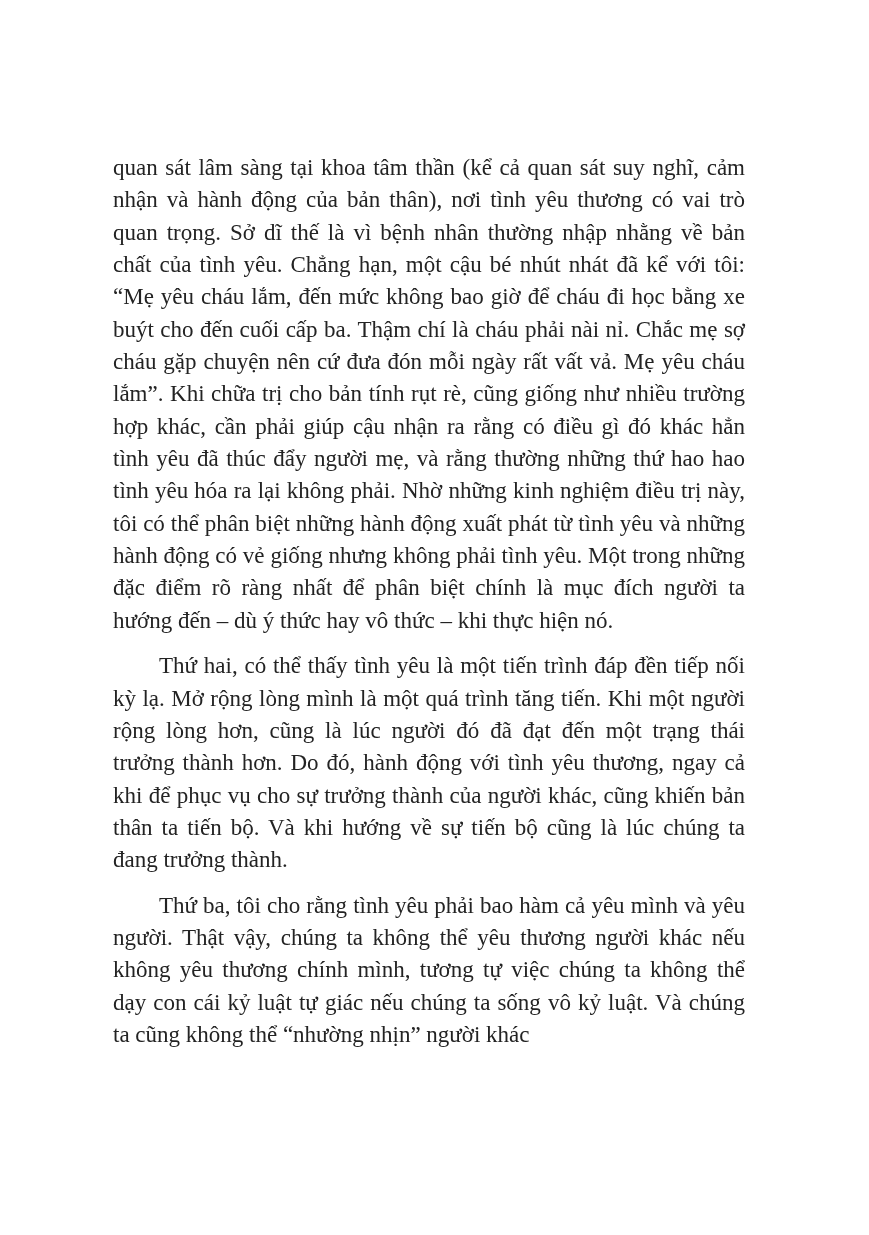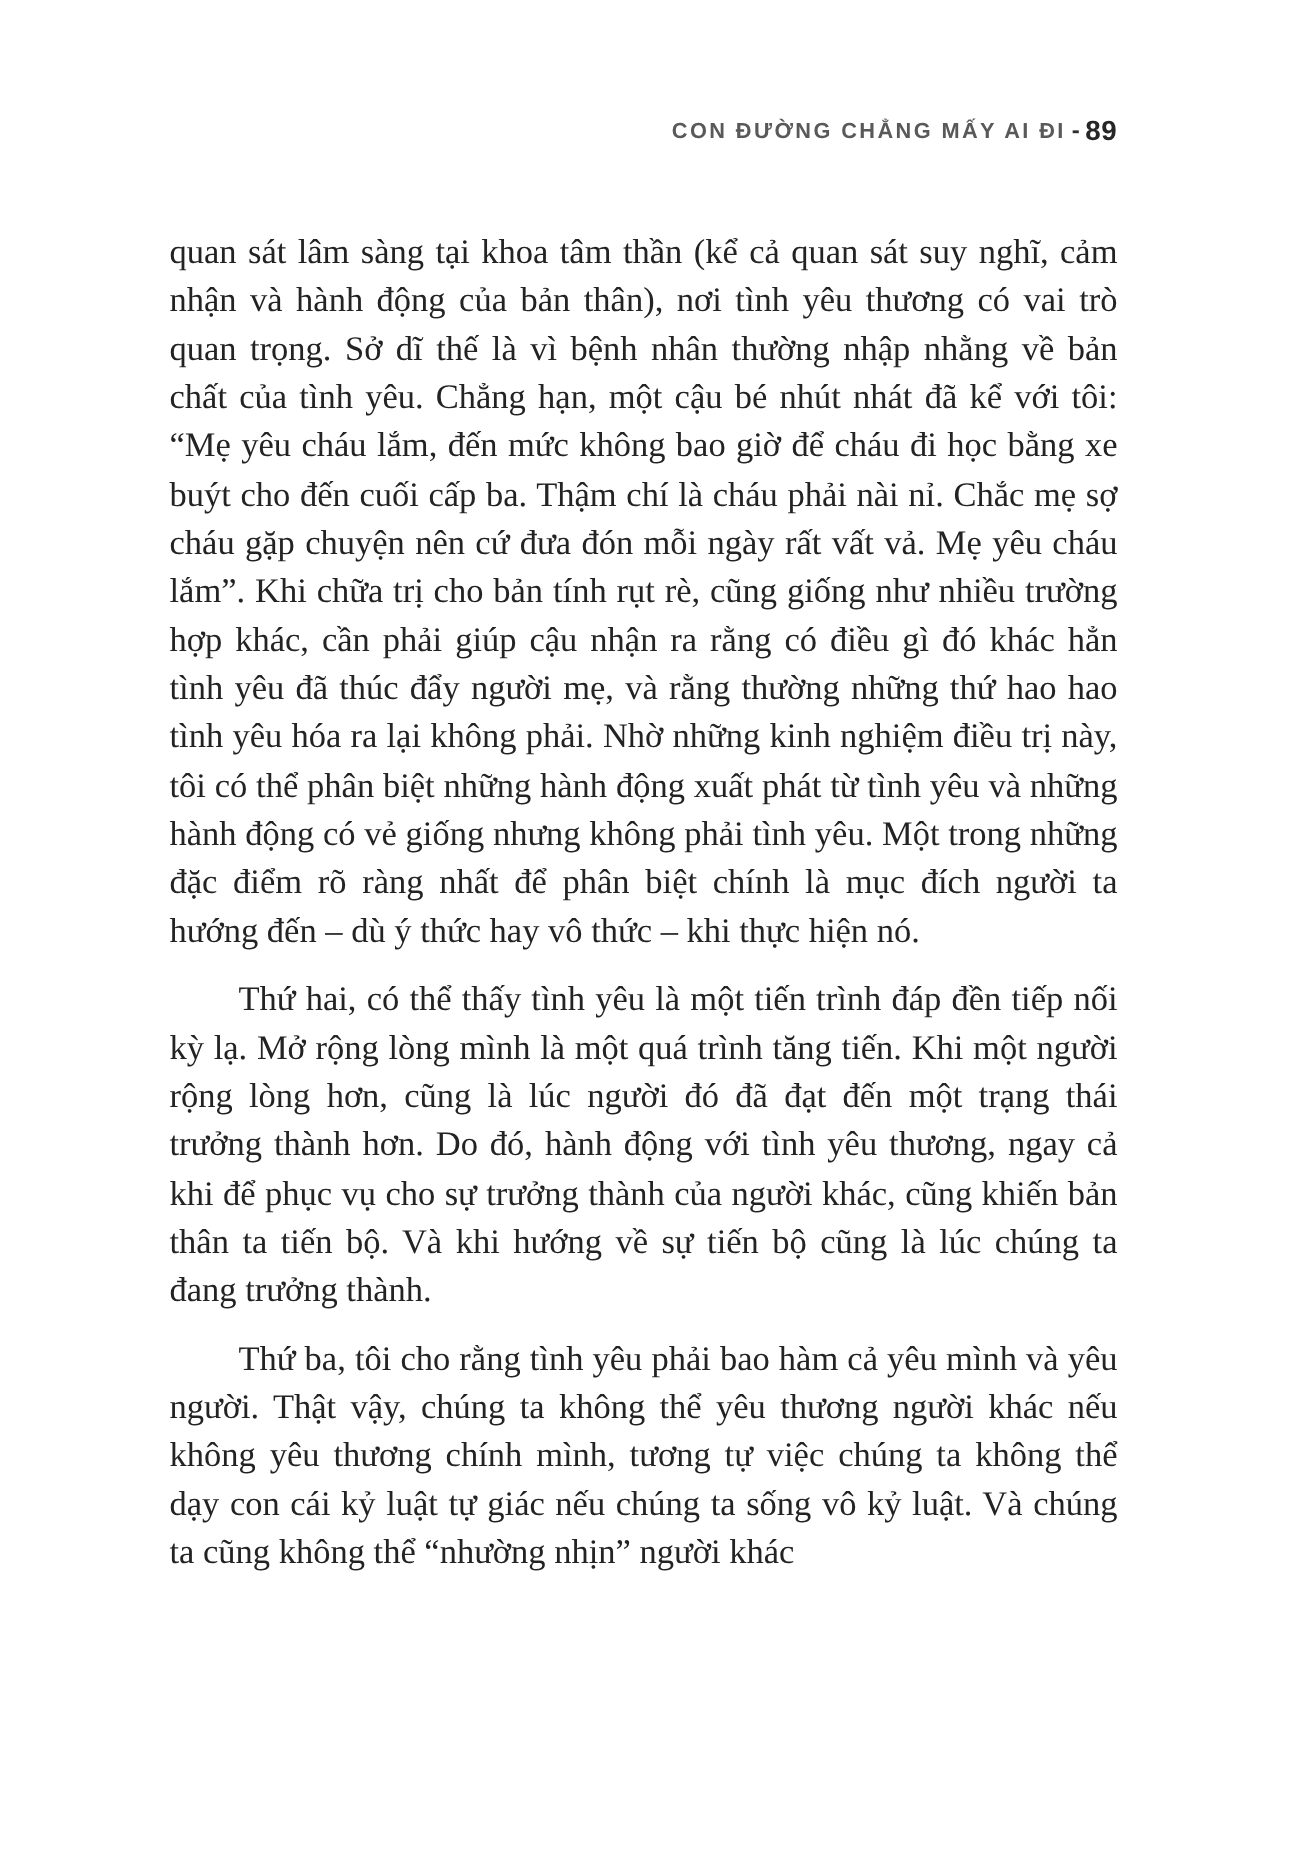--- a/index.html
+++ b/index.html
@@ -59,23 +59,20 @@
   }
   .body-text p.indent {
     text-indent: 46px;
   }
 </style>
 </head>
 <body>
 
 <div class="page">
 
-  <div class="running-header">
-    <span>CON ĐƯỜNG CHẲNG MẤY AI ĐI</span><span class="sep">-</span><span class="pagenum">89</span>
-  </div>
 
   <div class="body-text">
     <p>quan sát lâm sàng tại khoa tâm thần (kể cả quan sát suy nghĩ, cảm nhận và hành động của bản thân), nơi tình yêu thương có vai trò quan trọng. Sở dĩ thế là vì bệnh nhân thường nhập nhằng về bản chất của tình yêu. Chẳng hạn, một cậu bé nhút nhát đã kể với tôi: “Mẹ yêu cháu lắm, đến mức không bao giờ để cháu đi học bằng xe buýt cho đến cuối cấp ba. Thậm chí là cháu phải nài nỉ. Chắc mẹ sợ cháu gặp chuyện nên cứ đưa đón mỗi ngày rất vất vả. Mẹ yêu cháu lắm”. Khi chữa trị cho bản tính rụt rè, cũng giống như nhiều trường hợp khác, cần phải giúp cậu nhận ra rằng có điều gì đó khác hẳn tình yêu đã thúc đẩy người mẹ, và rằng thường những thứ hao hao tình yêu hóa ra lại không phải. Nhờ những kinh nghiệm điều trị này, tôi có thể phân biệt những hành động xuất phát từ tình yêu và những hành động có vẻ giống nhưng không phải tình yêu. Một trong những đặc điểm rõ ràng nhất để phân biệt chính là mục đích người ta hướng đến – dù ý thức hay vô thức – khi thực hiện nó.</p>
     <p class="indent">Thứ hai, có thể thấy tình yêu là một tiến trình đáp đền tiếp nối kỳ lạ. Mở rộng lòng mình là một quá trình tăng tiến. Khi một người rộng lòng hơn, cũng là lúc người đó đã đạt đến một trạng thái trưởng thành hơn. Do đó, hành động với tình yêu thương, ngay cả khi để phục vụ cho sự trưởng thành của người khác, cũng khiến bản thân ta tiến bộ. Và khi hướng về sự tiến bộ cũng là lúc chúng ta đang trưởng thành.</p>
     <p class="indent">Thứ ba, tôi cho rằng tình yêu phải bao hàm cả yêu mình và yêu người. Thật vậy, chúng ta không thể yêu thương người khác nếu không yêu thương chính mình, tương tự việc chúng ta không thể dạy con cái kỷ luật tự giác nếu chúng ta sống vô kỷ luật. Và chúng ta cũng không thể “nhường nhịn” người khác</p>
   </div>
 
 </div>
 
 </body></html>

